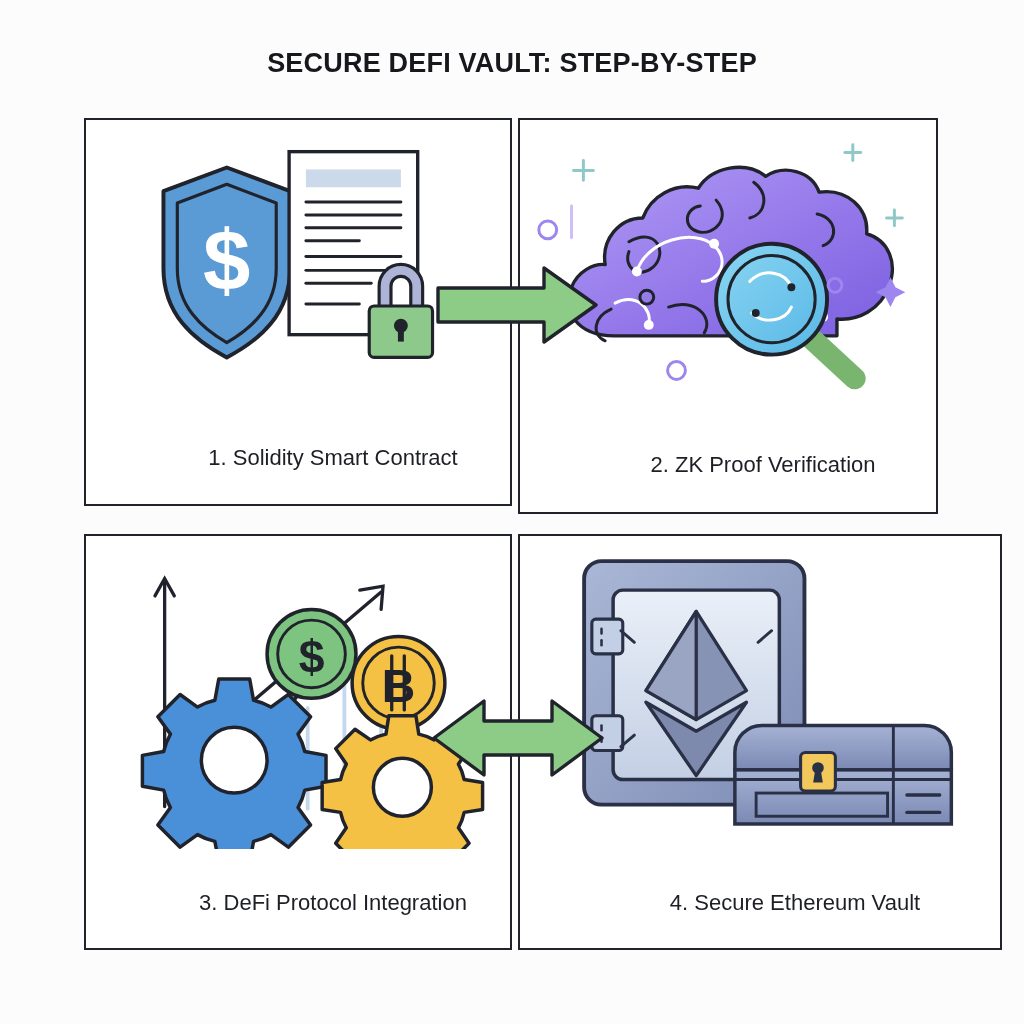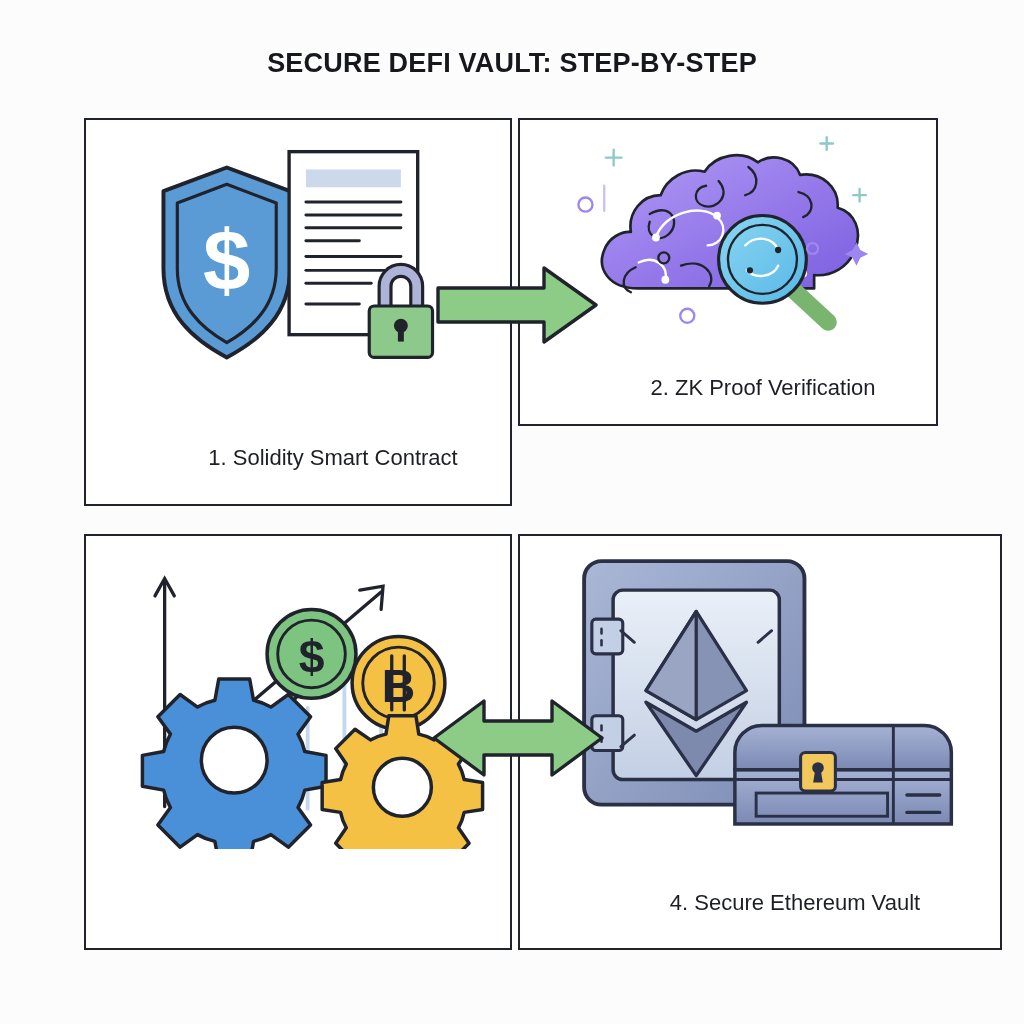--- a/index.html
+++ b/index.html
@@ -33,21 +33,21 @@
     font-family: "Liberation Sans", sans-serif;
   }
 
   .panel {
     position: absolute;
     border: 2.5px solid #20232b;
     background: #ffffff;
     box-sizing: border-box;
   }
   #panel-1 { left: 84px;  top: 118px; width: 428px; height: 388px; }
-  #panel-2 { left: 518px; top: 118px; width: 420px; height: 308px; }
+  #panel-2 { left: 518px; top: 118px; width: 420px; height: 396px; }
   #panel-3 { left: 84px;  top: 534px; width: 428px; height: 416px; }
   #panel-4 { left: 518px; top: 534px; width: 484px; height: 416px; }
 
   .panel-art {
     position: absolute;
     left: 0;
     top: 0;
     width: 100%;
     height: 76%;
   }
@@ -244,20 +244,21 @@
       <g transform="translate(322,260)">
         <g fill="#f5c144" stroke="#20232b" stroke-width="3.6" stroke-linejoin="round">
           <path d="M-14 -74 h28 l3 19 a58 58 0 0 1 16 6 l16 -11 l20 20 l-11 16 a58 58 0 0 1 6 16 l19 3 v28 l-19 3
                    a58 58 0 0 1 -6 16 l11 16 l-20 20 l-16 -11 a58 58 0 0 1 -16 6 l-3 19 h-28 l-3 -19
                    a58 58 0 0 1 -16 -6 l-16 11 l-20 -20 l11 -16 a58 58 0 0 1 -6 -16 l-19 -3 v-28 l19 -3
                    a58 58 0 0 1 6 -16 l-11 -16 l20 -20 l16 11 a58 58 0 0 1 16 -6 z"></path>
         </g>
         <circle cx="0" cy="0" r="30" fill="#ffffff" stroke="#20232b" stroke-width="3.6"></circle>
       </g>
     </svg>
+    <div class="panel-caption">3. DeFi Protocol Integration</div>
   </div>
 
   <div class="panel" id="panel-4">
     <svg class="panel-art" viewBox="0 0 420 324">
       <defs>
         <linearGradient id="safeGrad" x1="0" y1="0" x2="1" y2="1">
           <stop offset="0%" stop-color="#aab7d6"></stop>
           <stop offset="100%" stop-color="#7d8cb5"></stop>
         </linearGradient>
         <linearGradient id="safeInner" x1="0" y1="0" x2="0" y2="1">

